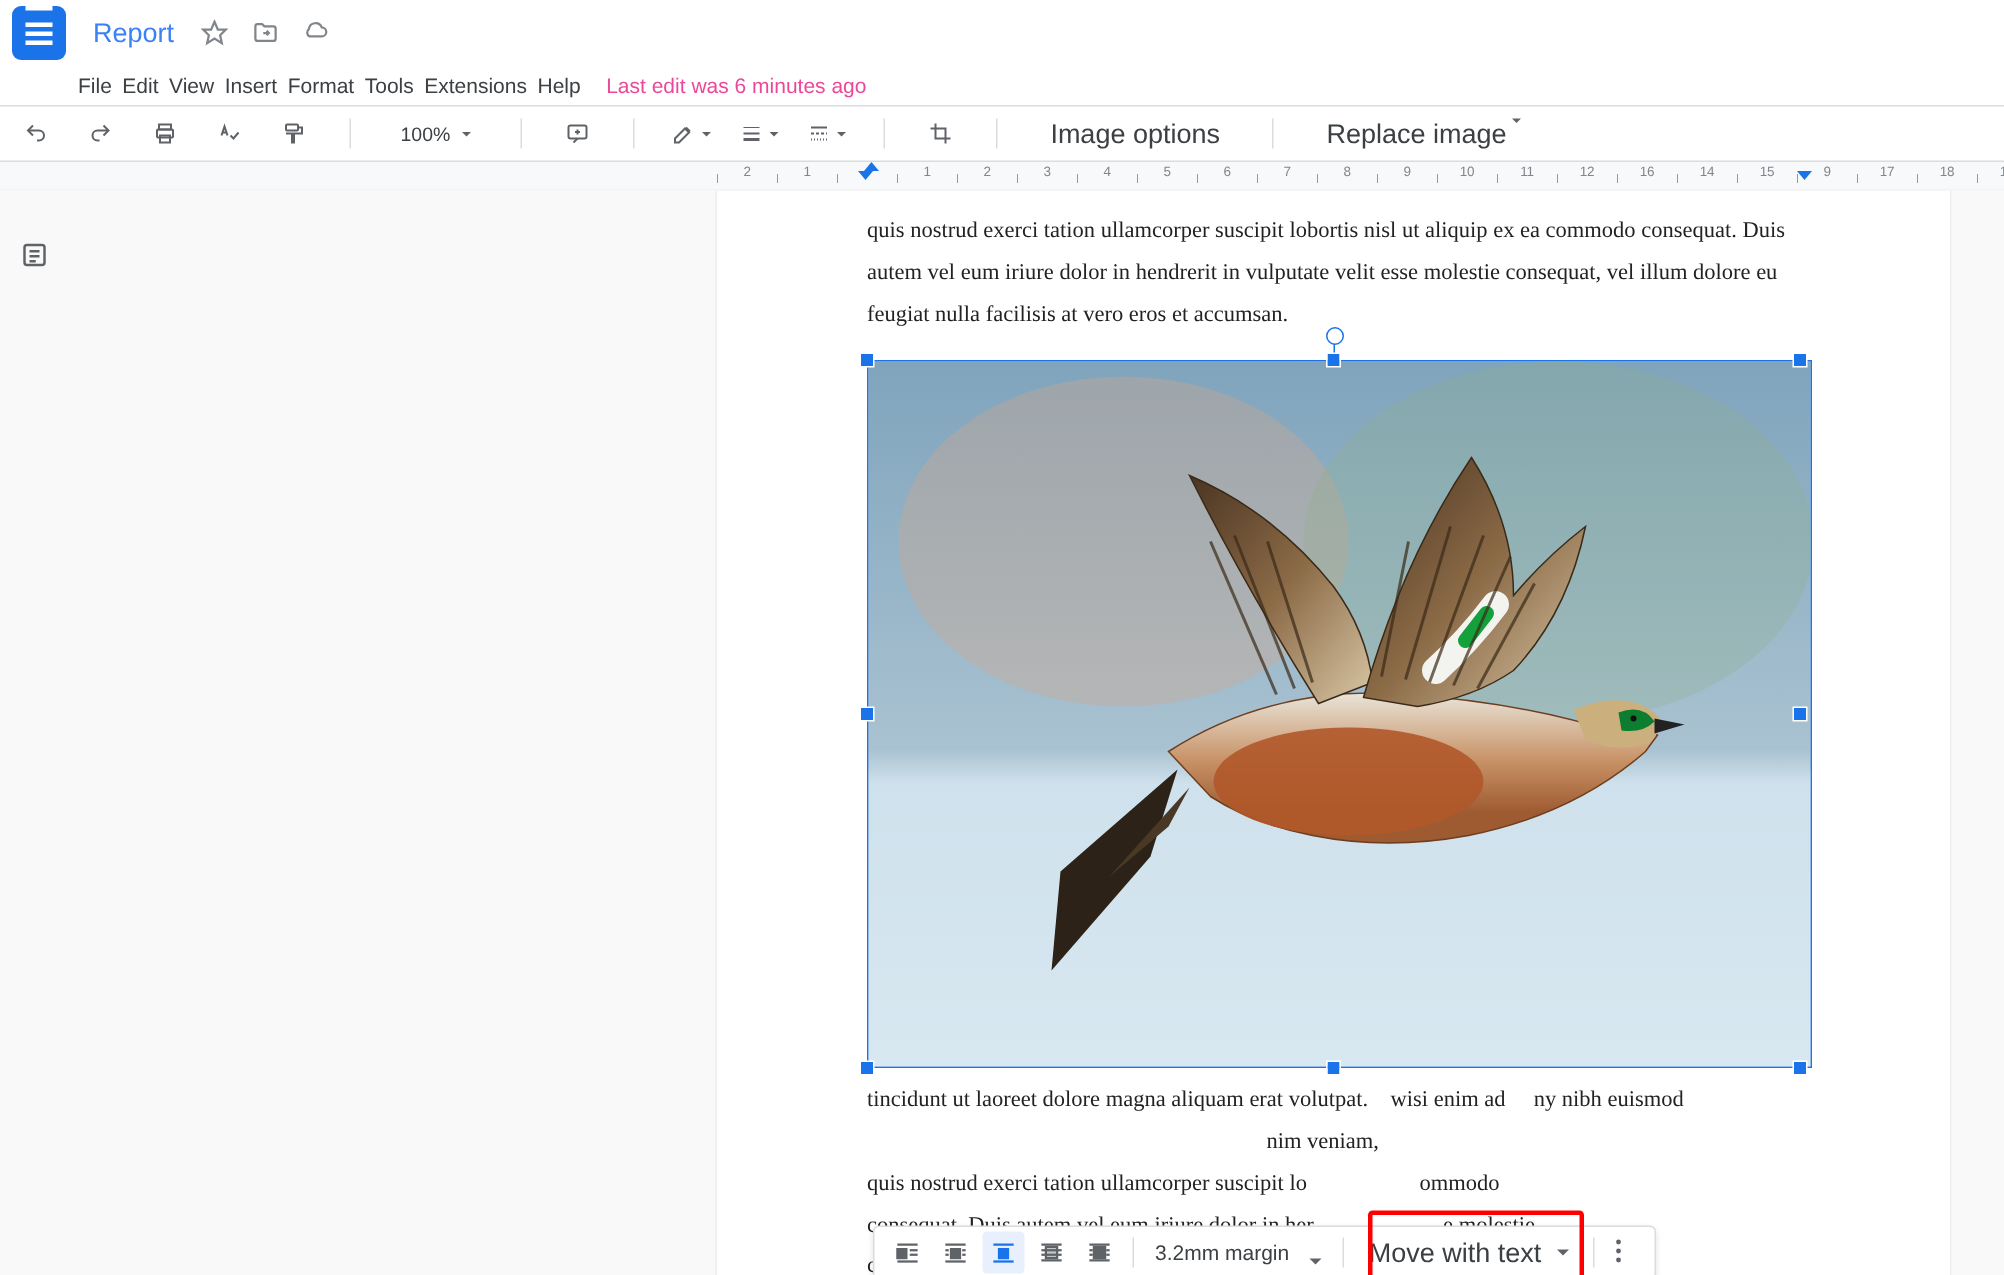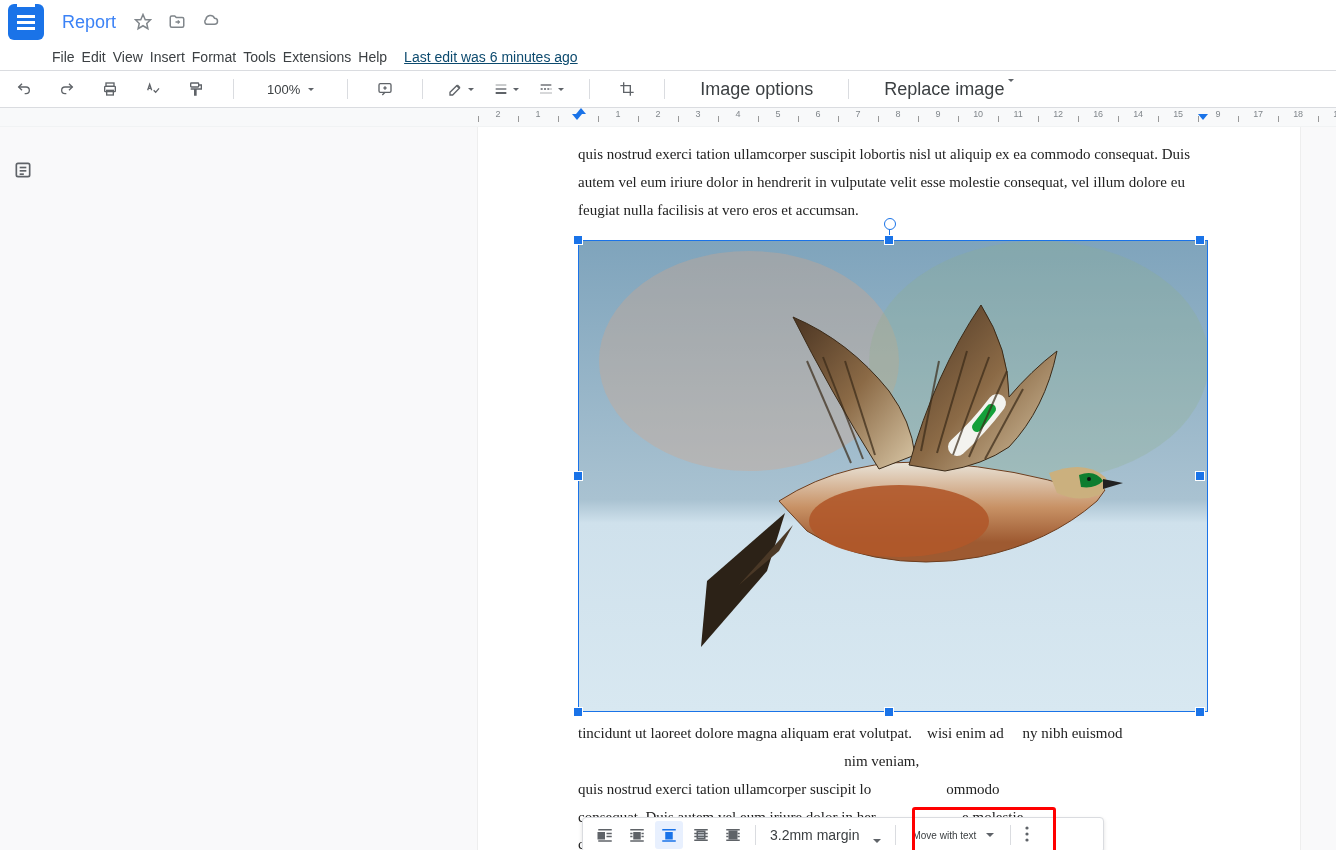--- a/index.html
+++ b/index.html
@@ -5,21 +5,21 @@
 html,body{margin:0;padding:0;font-family:Arial,"Helvetica Neue",Helvetica,sans-serif;font-size:13px;color:#3c4043;background:#fff;width:1336px;height:850px;overflow:hidden}
 .titlebar{display:flex;align-items:center;height:36px;padding:4px 8px}
 .docs-logo{width:36px;height:36px;background:#1a73e8;border-radius:6px;position:relative;margin-right:18px}
 .docs-logo:before,.docs-logo:after{content:"";position:absolute;background:#fff;height:3px;left:9px;right:9px}
 .docs-logo:before{top:11px;box-shadow:0 6px 0 #fff,0 12px 0 #fff}
 .doc-name{font-size:18px;color:#3b82f6;margin-right:12px}
 .title-icons span{margin:0 6px;color:#80868b}
 .title-icons svg{vertical-align:middle}
 .menubar{display:flex;align-items:center;height:26px;padding-left:52px;gap:7px;font-size:14px;color:#3c4043}
 .menubar span{cursor:pointer}
-.last-edit{margin-left:10px;color:#0c4a6e;text-decoration:underline}
+.last-edit{margin-left:10px;color:#ec4899;}
 .top-divider{border-top:1px solid #dadce0}
 .toolbar{display:flex;align-items:center;height:36px;padding:0 12px;gap:19px;border-bottom:1px solid #dadce0;color:#5f6368}
 .tb-btn{min-width:24px;height:24px;display:inline-flex;align-items:center;justify-content:center;border-radius:3px}
 .tb-sep{width:1px;height:20px;background:#dadce0;margin:0 6px}
 .zoom{display:flex;align-items:center;gap:4px;padding:0 8px;color:#3c4043;font-size:13px}
 .tb-text{padding:0 10px;color:#3c4043;font-size:18px;white-space:nowrap}
 .drop-tri{margin-left:2px;border-left:4px solid transparent;border-right:4px solid transparent;border-top:4px solid #5f6368;display:inline-block}
 .drop-tri.sm{border-left-width:3px;border-right-width:3px;border-top-width:3px;margin-left:4px}
 .ruler-area{position:relative;height:18px;background:#f8f9fa;border-bottom:1px solid #f1f3f4}
 .ruler{position:absolute;left:478px;right:0;top:0;height:18px;background:linear-gradient(to right,#999 0 1px,transparent 1px 100%) repeat-x;background-size:40px 6px;background-position:0 8px}
@@ -41,21 +41,21 @@
 .h-tl{top:-4px;left:-4px}.h-tr{top:-4px;right:-4px}.h-bl{bottom:-4px;left:-4px}.h-br{bottom:-4px;right:-4px}
 .h-tm{top:-4px;left:50%;margin-left:-4px}.h-bm{bottom:-4px;left:50%;margin-left:-4px}
 .h-ml{top:50%;left:-4px;margin-top:-4px}.h-mr{top:50%;right:-4px;margin-top:-4px}
 .rot-handle{position:absolute;top:-22px;left:50%;margin-left:-5px;width:10px;height:10px;border:1px solid #1a73e8;border-radius:50%;background:#fff}
 .rot-line{position:absolute;top:-12px;left:50%;width:1px;height:12px;background:#1a73e8}
 .float-toolbar{position:absolute;left:582px;top:690px;width:508px;height:34px;background:#fff;border:1px solid #dadce0;border-radius:4px;box-shadow:0 2px 4px rgba(0,0,0,.12);display:flex;align-items:center;padding:0 6px;z-index:10}
 .wrap-btn{width:28px;height:28px;display:inline-flex;align-items:center;justify-content:center;border-radius:3px;margin:0 2px;cursor:pointer}
 .wrap-btn.active{background:#e8f0fe}
 .float-sep{width:1px;height:20px;background:#dadce0;margin:0 6px}
 .margin-drop{display:flex;align-items:flex-end;font-size:14px;color:#3c4043;padding:0 8px;cursor:pointer}
-.movewith-drop{display:flex;align-items:center;font-size:10px;color:#3c4043;padding:0 10px;cursor:pointer}
+.movewith-drop{display:flex;align-items:center;font-size:18px;color:#3c4043;padding:0 10px;cursor:pointer}
 .highlight-box{position:absolute;border:3px solid #ff0000;border-radius:3px;pointer-events:none;z-index:11}
 .hb1{left:912px;top:680px;width:138px;height:44px}
 .dots{padding:0 8px;color:#5f6368;cursor:pointer}
 </style>
 </head>
 <body>
 
 <div class="titlebar">
   <div class="docs-logo"></div>
   <div class="doc-name">Report</div>

